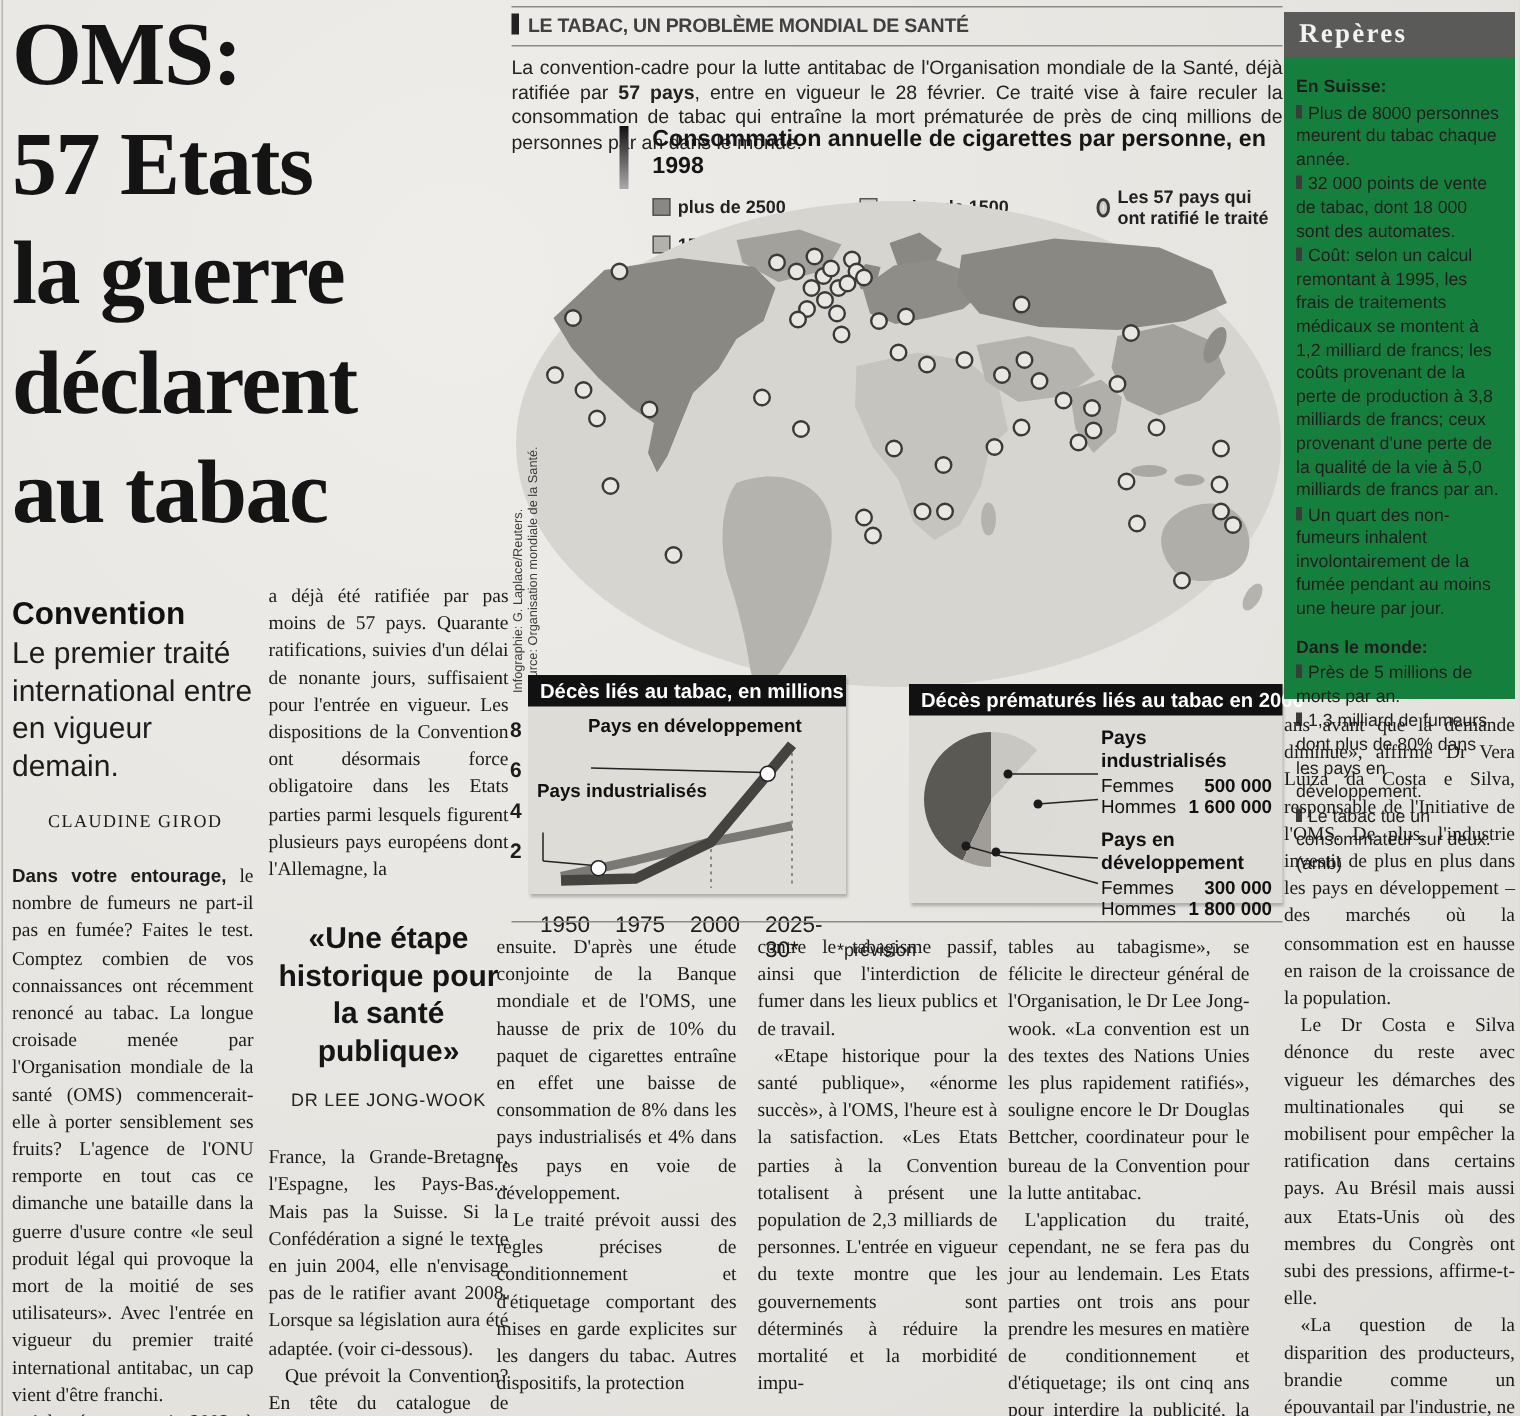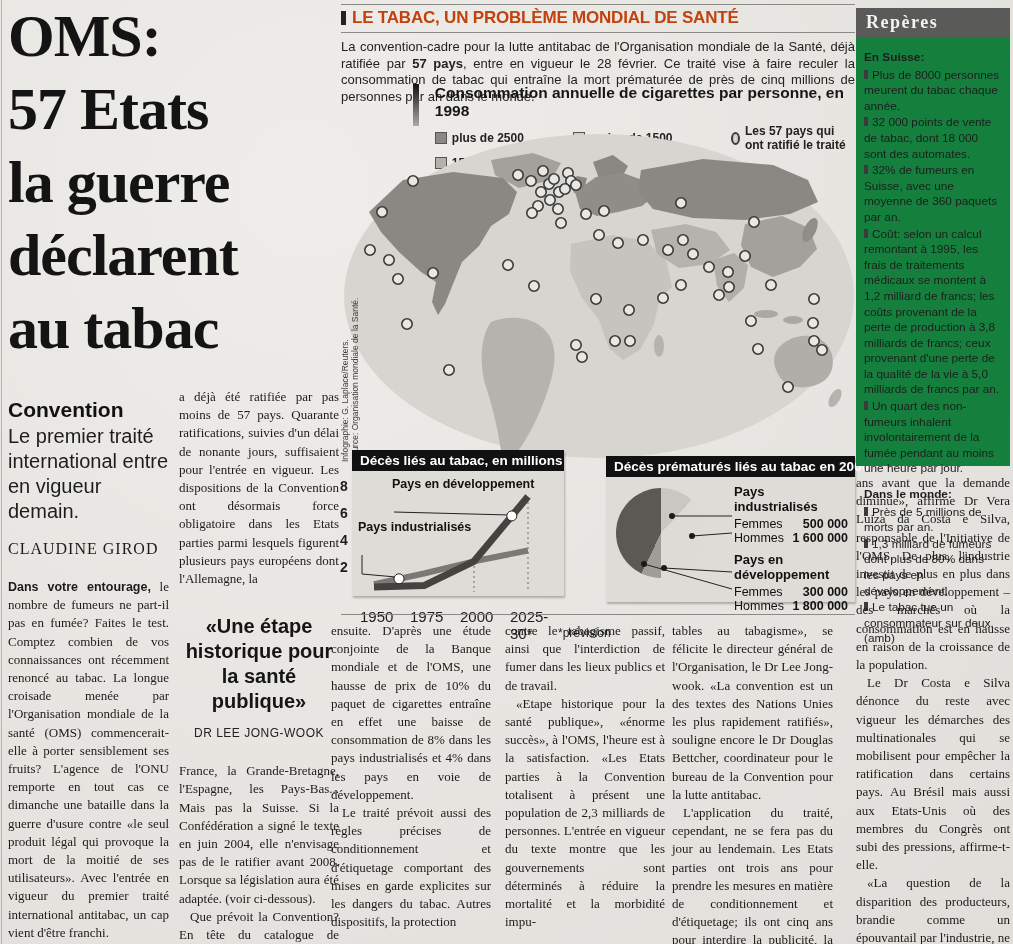--- a/index.html
+++ b/index.html
@@ -8,31 +8,31 @@
   #page::before{content:"";position:absolute;inset:0;
         background:radial-gradient(ellipse at 30% 20%, rgba(255,255,255,.25), rgba(0,0,0,.04));
         pointer-events:none;}
   .abs{position:absolute;}
   .just{text-align:justify;}
   
   .headline{font-weight:bold;font-size:60px;line-height:73px;letter-spacing:-1px;color:#141414;}
   .headline span{display:block;}
   .kicker{font-family:"Liberation Sans", sans-serif;font-weight:bold;font-size:21px;color:#111;}
   .deck{font-family:"Liberation Sans", sans-serif;font-size:20px;line-height:25px;color:#1d1d1d;margin-top:2px;}
-  .byline{font-size:16px;letter-spacing:1px;margin-top:16px;}
+  .byline{font-size:12px;letter-spacing:1px;margin-top:16px;margin-left:24px;}
   .body-text{font-size:13px;line-height:18.2px;}
   .body-text p{margin:0;}
   .body-text p + p{text-indent:11px;}
   .lead-bold{font-family:"Liberation Sans", sans-serif;font-weight:bold;font-size:12.5px;}
   
   .pullquote{font-family:"Liberation Sans", sans-serif;font-weight:bold;font-size:20px;line-height:25px;text-align:center;color:#151515;}
   .pq-attr{font-family:"Liberation Sans", sans-serif;font-size:12px;letter-spacing:.5px;text-align:center;margin-top:12px;color:#222;}
   
   .ig-rule{border-top:1.5px solid #8c8a85;}
-  .ig-title{font-family:"Liberation Sans", sans-serif;font-weight:bold;font-size:17px;letter-spacing:-.2px;color:#c2410c;}
+  .ig-title{font-family:"Liberation Sans", sans-serif;font-weight:bold;font-size:13px;letter-spacing:-.2px;color:#404040;}
   .ig-sq{display:inline-block;width:5px;height:14px;background:#222;margin-right:6px;vertical-align:-2px;}
   .ig-intro{font-family:"Liberation Sans", sans-serif;font-size:13px;line-height:16.5px;color:#222;}
   .map-title{font-family:"Liberation Sans", sans-serif;font-weight:bold;font-size:15.5px;color:#161616;}
   .grad-bar{width:7px;height:42px;background:linear-gradient(#111,#aaa);}
   .legend{font-family:"Liberation Sans", sans-serif;font-weight:bold;font-size:12px;color:#222;}
   .legend-row{display:flex;align-items:center;gap:5px;margin-top:4px;}
   .legend-swatch{width:12px;height:12px;border:1px solid #555;box-sizing:border-box;background:#fff;}
   .legend-circle{width:13px;height:13px;border-radius:50%;border:2px solid #3c3c3c;background:#e7e5e0;box-shadow:inset 0 0 0 2px #cfcdc8;box-sizing:border-box;}
   .credit{font-family:"Liberation Sans", sans-serif;font-size:8.5px;color:#3c3c3c;white-space:nowrap;
           transform:rotate(-90deg);transform-origin:left top;}
@@ -305,21 +305,20 @@
     <p>L'application du traité, cependant, ne se fera pas du jour au lendemain. Les Etats parties ont trois ans pour prendre les mesures en matière de conditionnement et d'étiquetage; ils ont cinq ans pour interdire la publicité, la promotion du tabac et les activités de parrainage.</p>
 
   </div>
 
   <div class="abs rep-panel" style="left:856px;top:8px;width:154px;height:458px;">
     <div class="rep-head">Repères</div>
     <div class="rep-body">
       <div class="rep-sub" style="margin-top:2px;">En Suisse:</div>
       <div class="rep-item"><span class="bullet"></span><span>Plus de 8000 personnes meurent du tabac chaque année.</span></div>
       <div class="rep-item"><span class="bullet"></span><span>32 000 points de vente de tabac, dont 18 000 sont des automates.</span></div>
-      <div class="rep-item"><span class="bullet"></span><span>32% de fumeurs en Suisse, avec une moyenne de 360 paquets par an.</span></div>
       <div class="rep-item"><span class="bullet"></span><span>Coût: selon un calcul remontant à 1995, les frais de traitements médicaux se montent à 1,2 milliard de francs; les coûts provenant de la perte de production à 3,8 milliards de francs; ceux provenant d'une perte de la qualité de la vie à 5,0 milliards de francs par an.</span></div>
       <div class="rep-item"><span class="bullet"></span><span>Un quart des non-fumeurs inhalent involontairement de la fumée pendant au moins une heure par jour.</span></div>
       <div class="rep-sub">Dans le monde:</div>
       <div class="rep-item"><span class="bullet"></span><span>Près de 5 millions de morts par an.</span></div>
       <div class="rep-item"><span class="bullet"></span><span>1,3 milliard de fumeurs dont plus de 80% dans les pays en développement.</span></div>
       <div class="rep-item"><span class="bullet"></span><span>Le tabac tue un consommateur sur deux. (amb)</span></div>
     </div>
   </div>
 
   <div class="abs body-text just" style="left:856px;top:474px;width:154px;">

